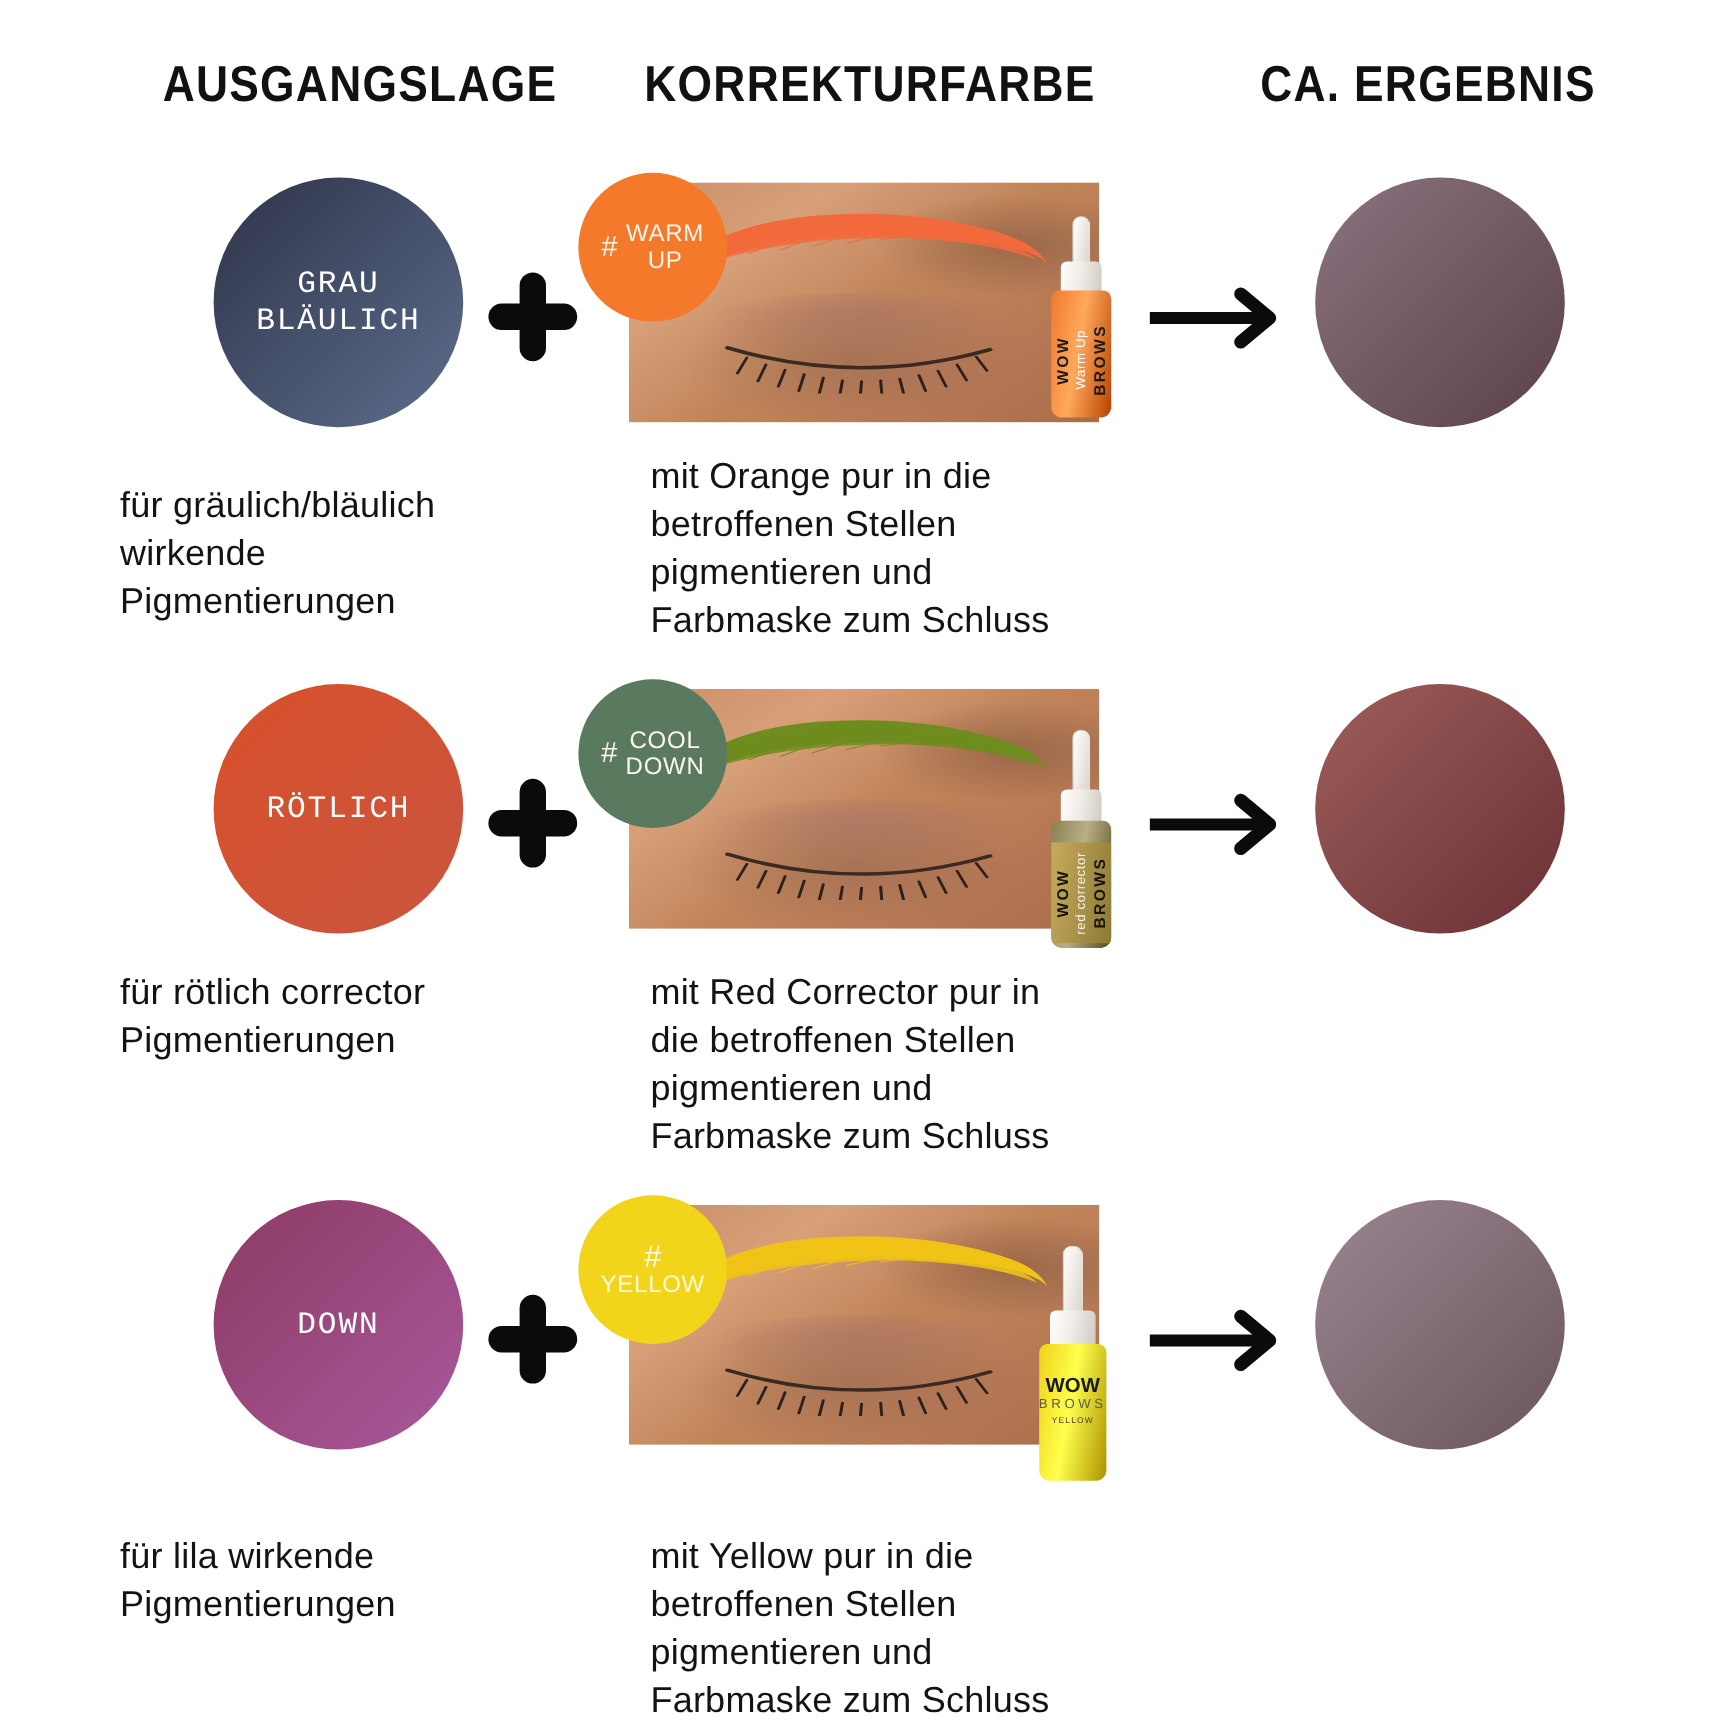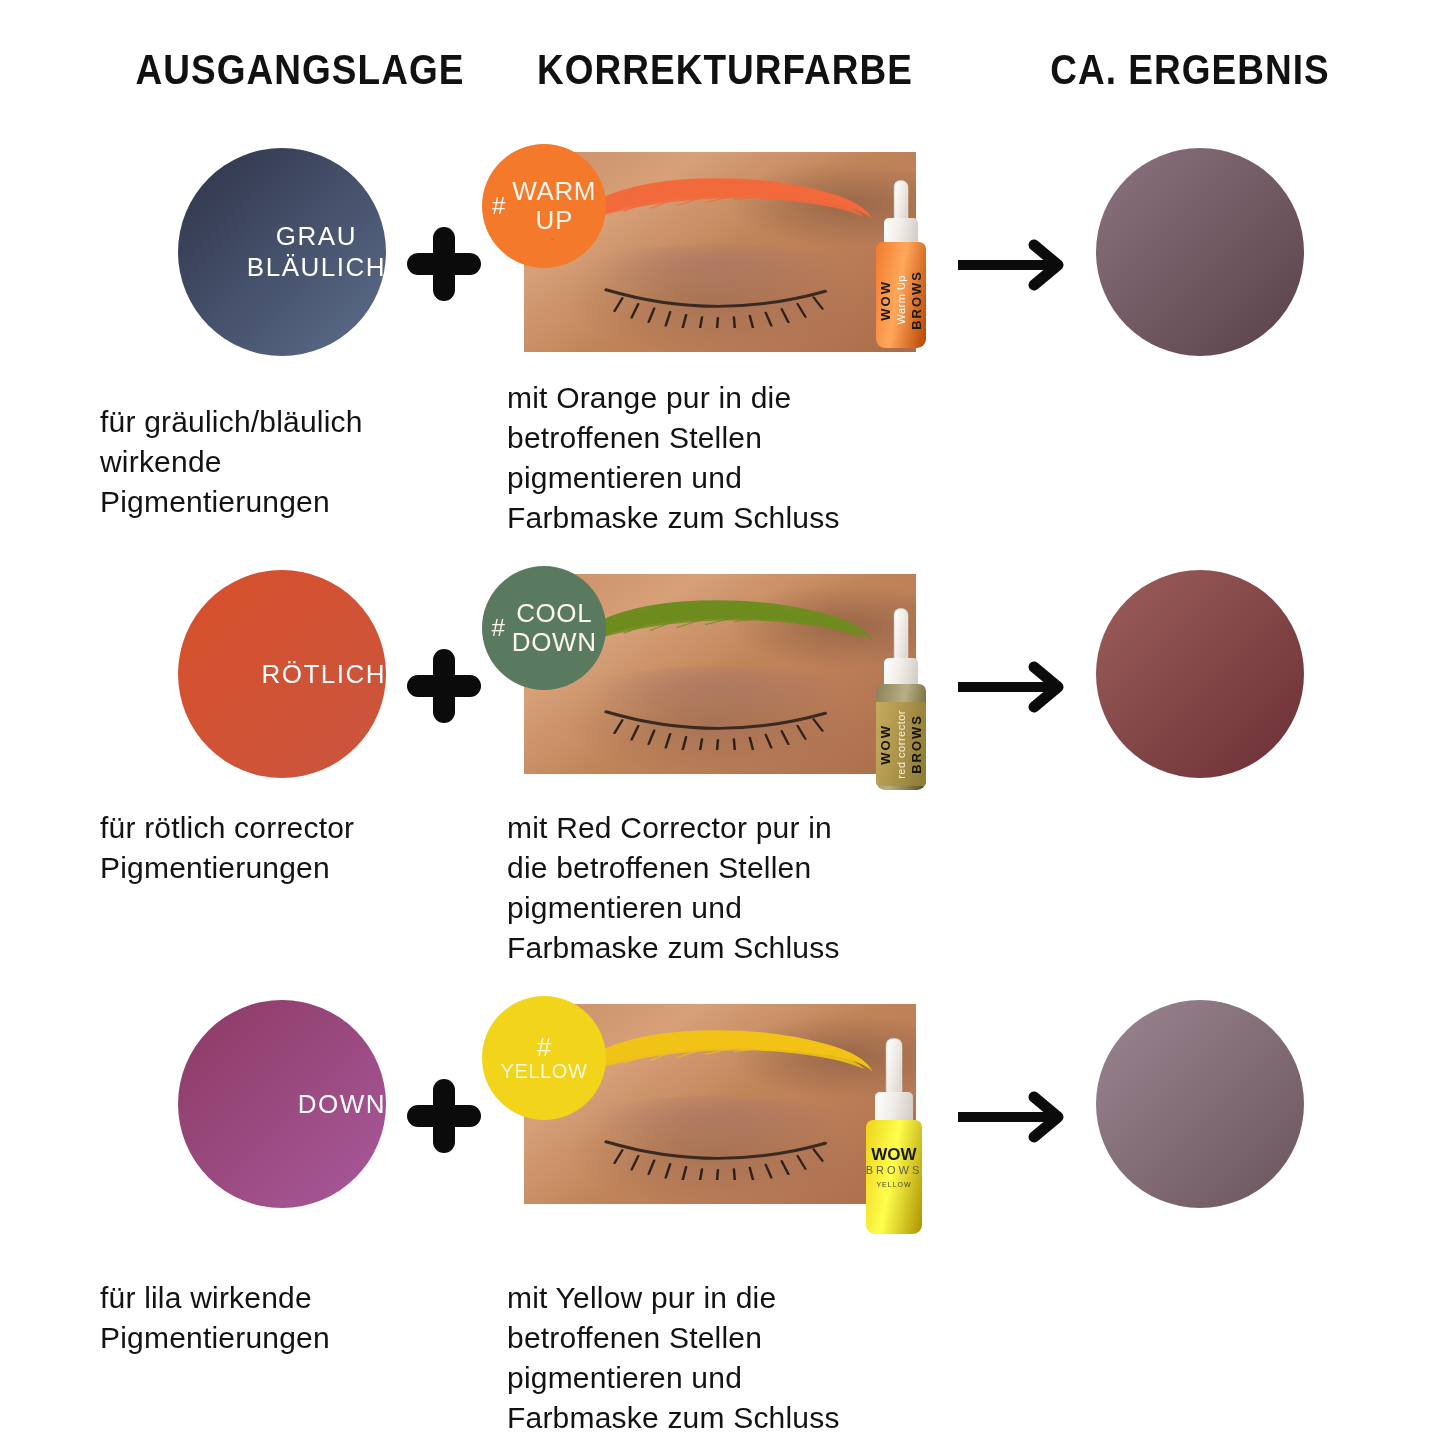--- a/index.html
+++ b/index.html
@@ -34,22 +34,23 @@
   #row0 { top: 130px; }
   #row1 { top: 552px; }
   #row2 { top: 982px; }
 
   
   .src-circle {
     position: absolute;
     left: 178px; top: 18px;
     width: 208px; height: 208px;
     border-radius: 50%;
-    display: flex; align-items: center; justify-content: flex-end;
+    display: flex; align-items: center; justify-content: center;
     text-align: center;
+    font-family: Liberation Mono, monospace;
   }
   .src-label {
     color: #ffffff;
     font-size: 26px;
     letter-spacing: 1.5px;
     line-height: 1.18;
     font-weight: 400;
     white-space: pre-line;
   }
 
@@ -100,21 +101,21 @@
     position: absolute;
     width: 124px; height: 124px;
     border-radius: 50%;
     left: -42px; top: -8px;
     display: flex; flex-direction: column;
     align-items: center; justify-content: center;
     text-align: center;
   }
   .badge-text {
     color: #fdf6ec;
-    font-size: 26px;
+    font-size: 20px;
     line-height: 1.12;
     letter-spacing: 0.6px;
     white-space: pre-line;
   }
   .badge-hash { color: #fdf6ec; font-size: 24px; line-height: 1; }
   .badge-row { display: flex; align-items: center; gap: 7px; }
 
   
   .bottle { position: absolute; }
   .bottle .pip-top {
@@ -171,21 +172,21 @@
     position: absolute;
     font-family: "Liberation Sans Narrow", "Liberation Sans", sans-serif;
     font-size: 30px;
     line-height: 1.33;
     color: #131313;
     letter-spacing: 0.2px;
     white-space: pre-line;
     font-weight: 400;
   }
   .cap-left  { left: 100px; width: 400px; }
-  .cap-mid   { left: 507px; width: 420px; }
+  .cap-mid   { left: 542px; width: 420px; }
 
   #cap0l { top: 248px; margin-top: 24px; } #cap0m { top: 248px; }
   #cap1l { top: 256px; } #cap1m { top: 256px; }
   #cap2l { top: 296px; } #cap2m { top: 296px; }
 </style>
 </head>
 <body>
 
 <div class="page">
 

